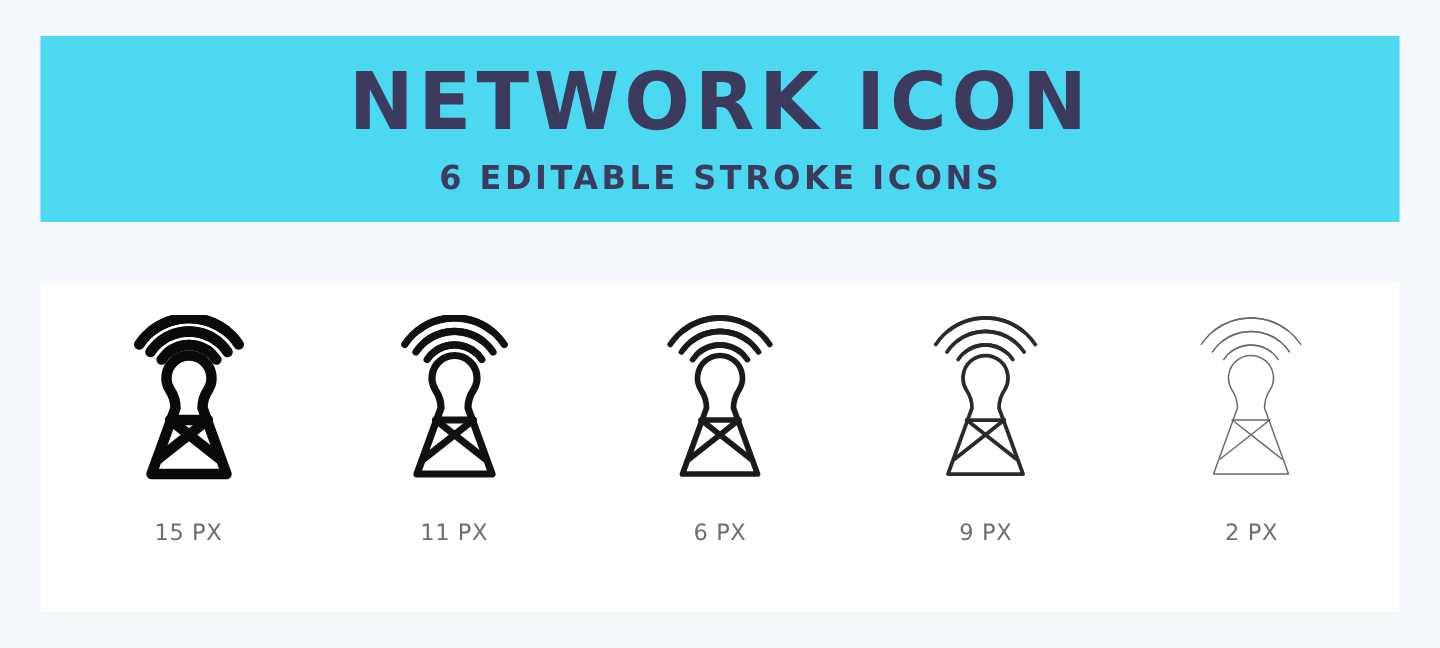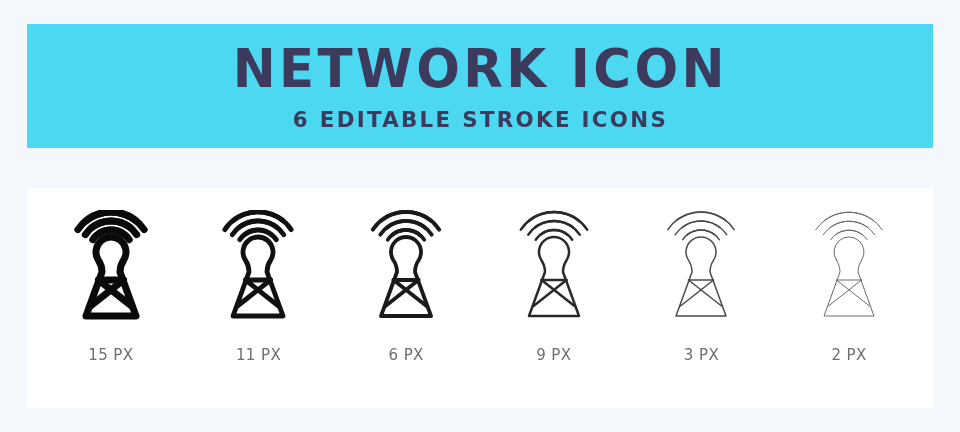--- a/index.html
+++ b/index.html
@@ -183,37 +183,20 @@
               <path d="M 32.91 17.57 A 31 31 0 0 1 77.70 24.67"></path>
               <path d="M 26.30 24.67 A 31 31 0 0 1 71.09 17.57"></path>
               <path d="M 27.37 10.48 A 40 40 0 0 1 85.16 19.63"></path>
               <path d="M 18.84 19.63 A 40 40 0 0 1 76.63 10.48"></path>
             </g>
           </svg>
           <div class="icon-label" style="color: rgb(109, 109, 114);">9 PX</div>
         </div>
         <div class="icon-cell">
           <svg class="icon-art" viewBox="0 0 104 122">
-            <g fill="none" stroke="#4a4a4a" stroke-width="1.5" stroke-linecap="round" stroke-linejoin="round">
-              <path d="M 39.28 49.95 A 15 15 0 1 1 64.72 49.95 C 62 54 61 59 61 62 L 77 106 L 27 106 L 43 62 C 43 59 42 54 39.28 49.95 Z"></path>
-              <path d="M 39.5 70 L 72.5 96"></path>
-              <path d="M 64.5 70 L 31.5 96"></path>
-              <path d="M 39.5 70 L 64.5 70"></path>
-              <path d="M 38.46 24.66 A 22 22 0 0 1 70.24 29.70"></path>
-              <path d="M 33.76 29.70 A 22 22 0 0 1 65.54 24.66"></path>
-              <path d="M 32.91 17.57 A 31 31 0 0 1 77.70 24.67"></path>
-              <path d="M 26.30 24.67 A 31 31 0 0 1 71.09 17.57"></path>
-              <path d="M 27.37 10.48 A 40 40 0 0 1 85.16 19.63"></path>
-              <path d="M 18.84 19.63 A 40 40 0 0 1 76.63 10.48"></path>
-            </g>
-          </svg>
-          <div class="icon-label" style="color: rgb(109, 109, 114);">3 PX</div>
-        </div>
-        <div class="icon-cell">
-          <svg class="icon-art" viewBox="0 0 104 122">
             <g fill="none" stroke="#6a6a6a" stroke-width="1" stroke-linecap="round" stroke-linejoin="round">
               <path d="M 39.28 49.95 A 15 15 0 1 1 64.72 49.95 C 62 54 61 59 61 62 L 77 106 L 27 106 L 43 62 C 43 59 42 54 39.28 49.95 Z"></path>
               <path d="M 39.5 70 L 72.5 96"></path>
               <path d="M 64.5 70 L 31.5 96"></path>
               <path d="M 39.5 70 L 64.5 70"></path>
               <path d="M 38.46 24.66 A 22 22 0 0 1 70.24 29.70"></path>
               <path d="M 33.76 29.70 A 22 22 0 0 1 65.54 24.66"></path>
               <path d="M 32.91 17.57 A 31 31 0 0 1 77.70 24.67"></path>
               <path d="M 26.30 24.67 A 31 31 0 0 1 71.09 17.57"></path>
               <path d="M 27.37 10.48 A 40 40 0 0 1 85.16 19.63"></path>

